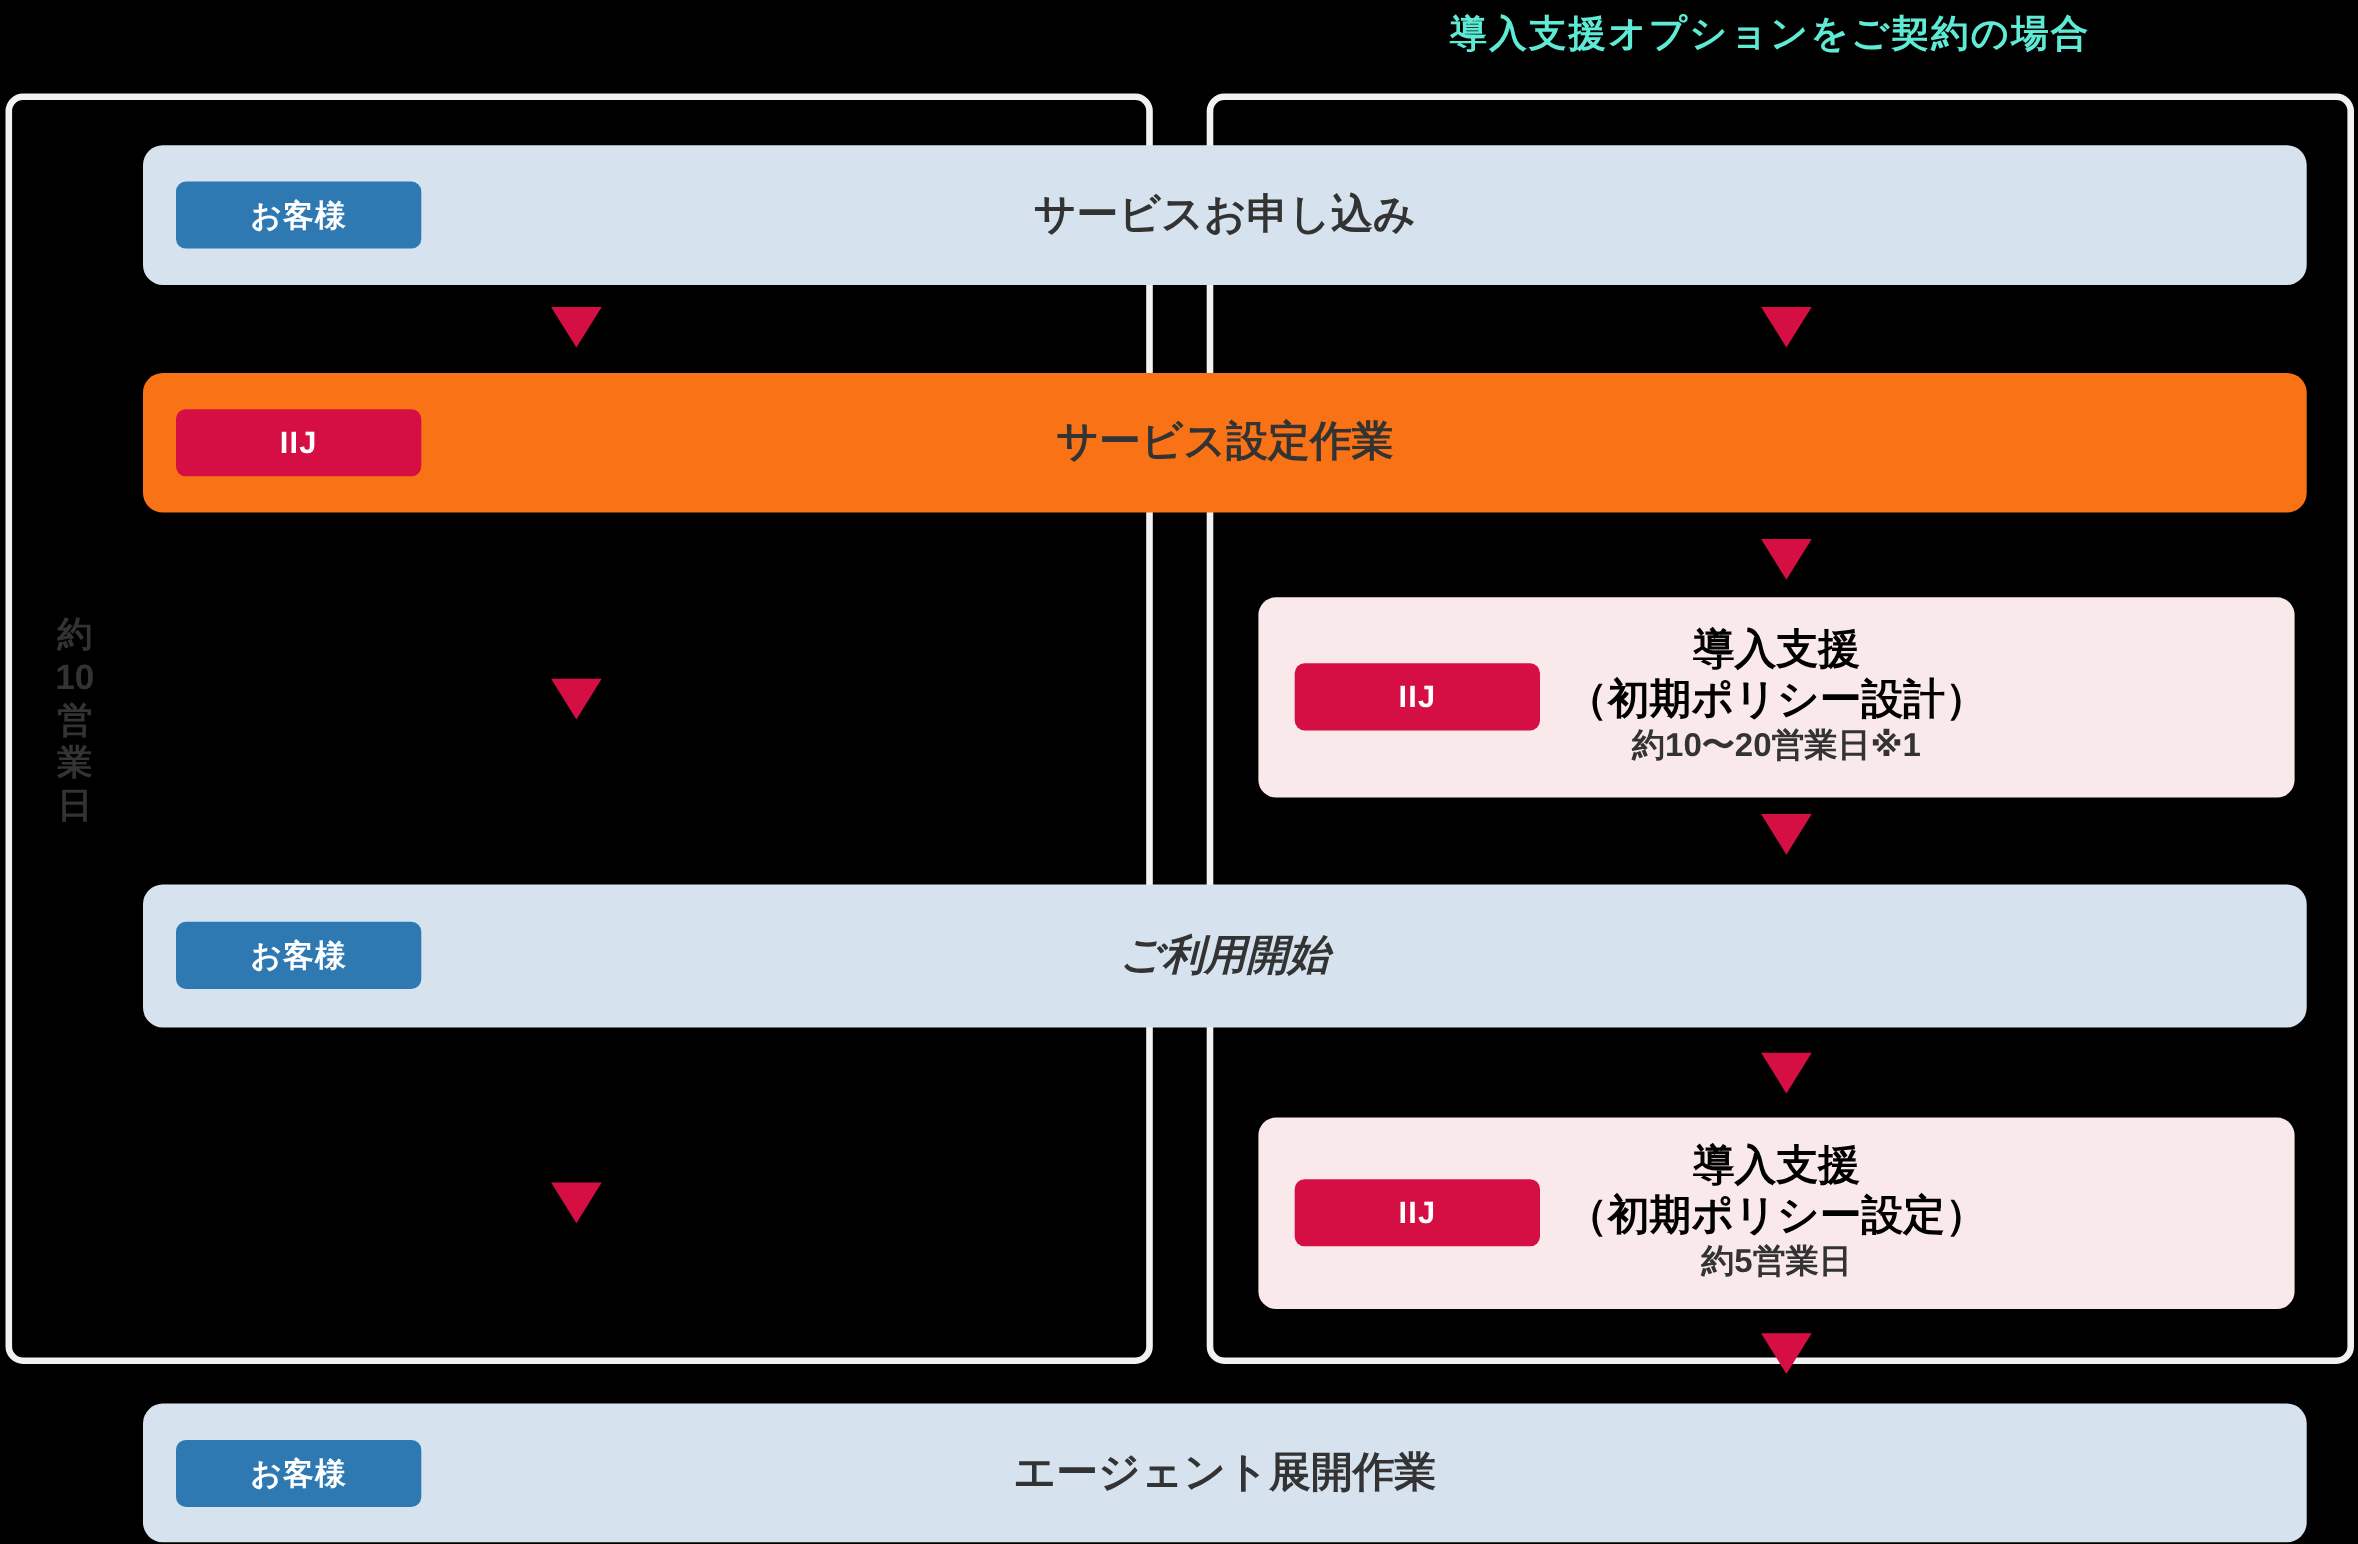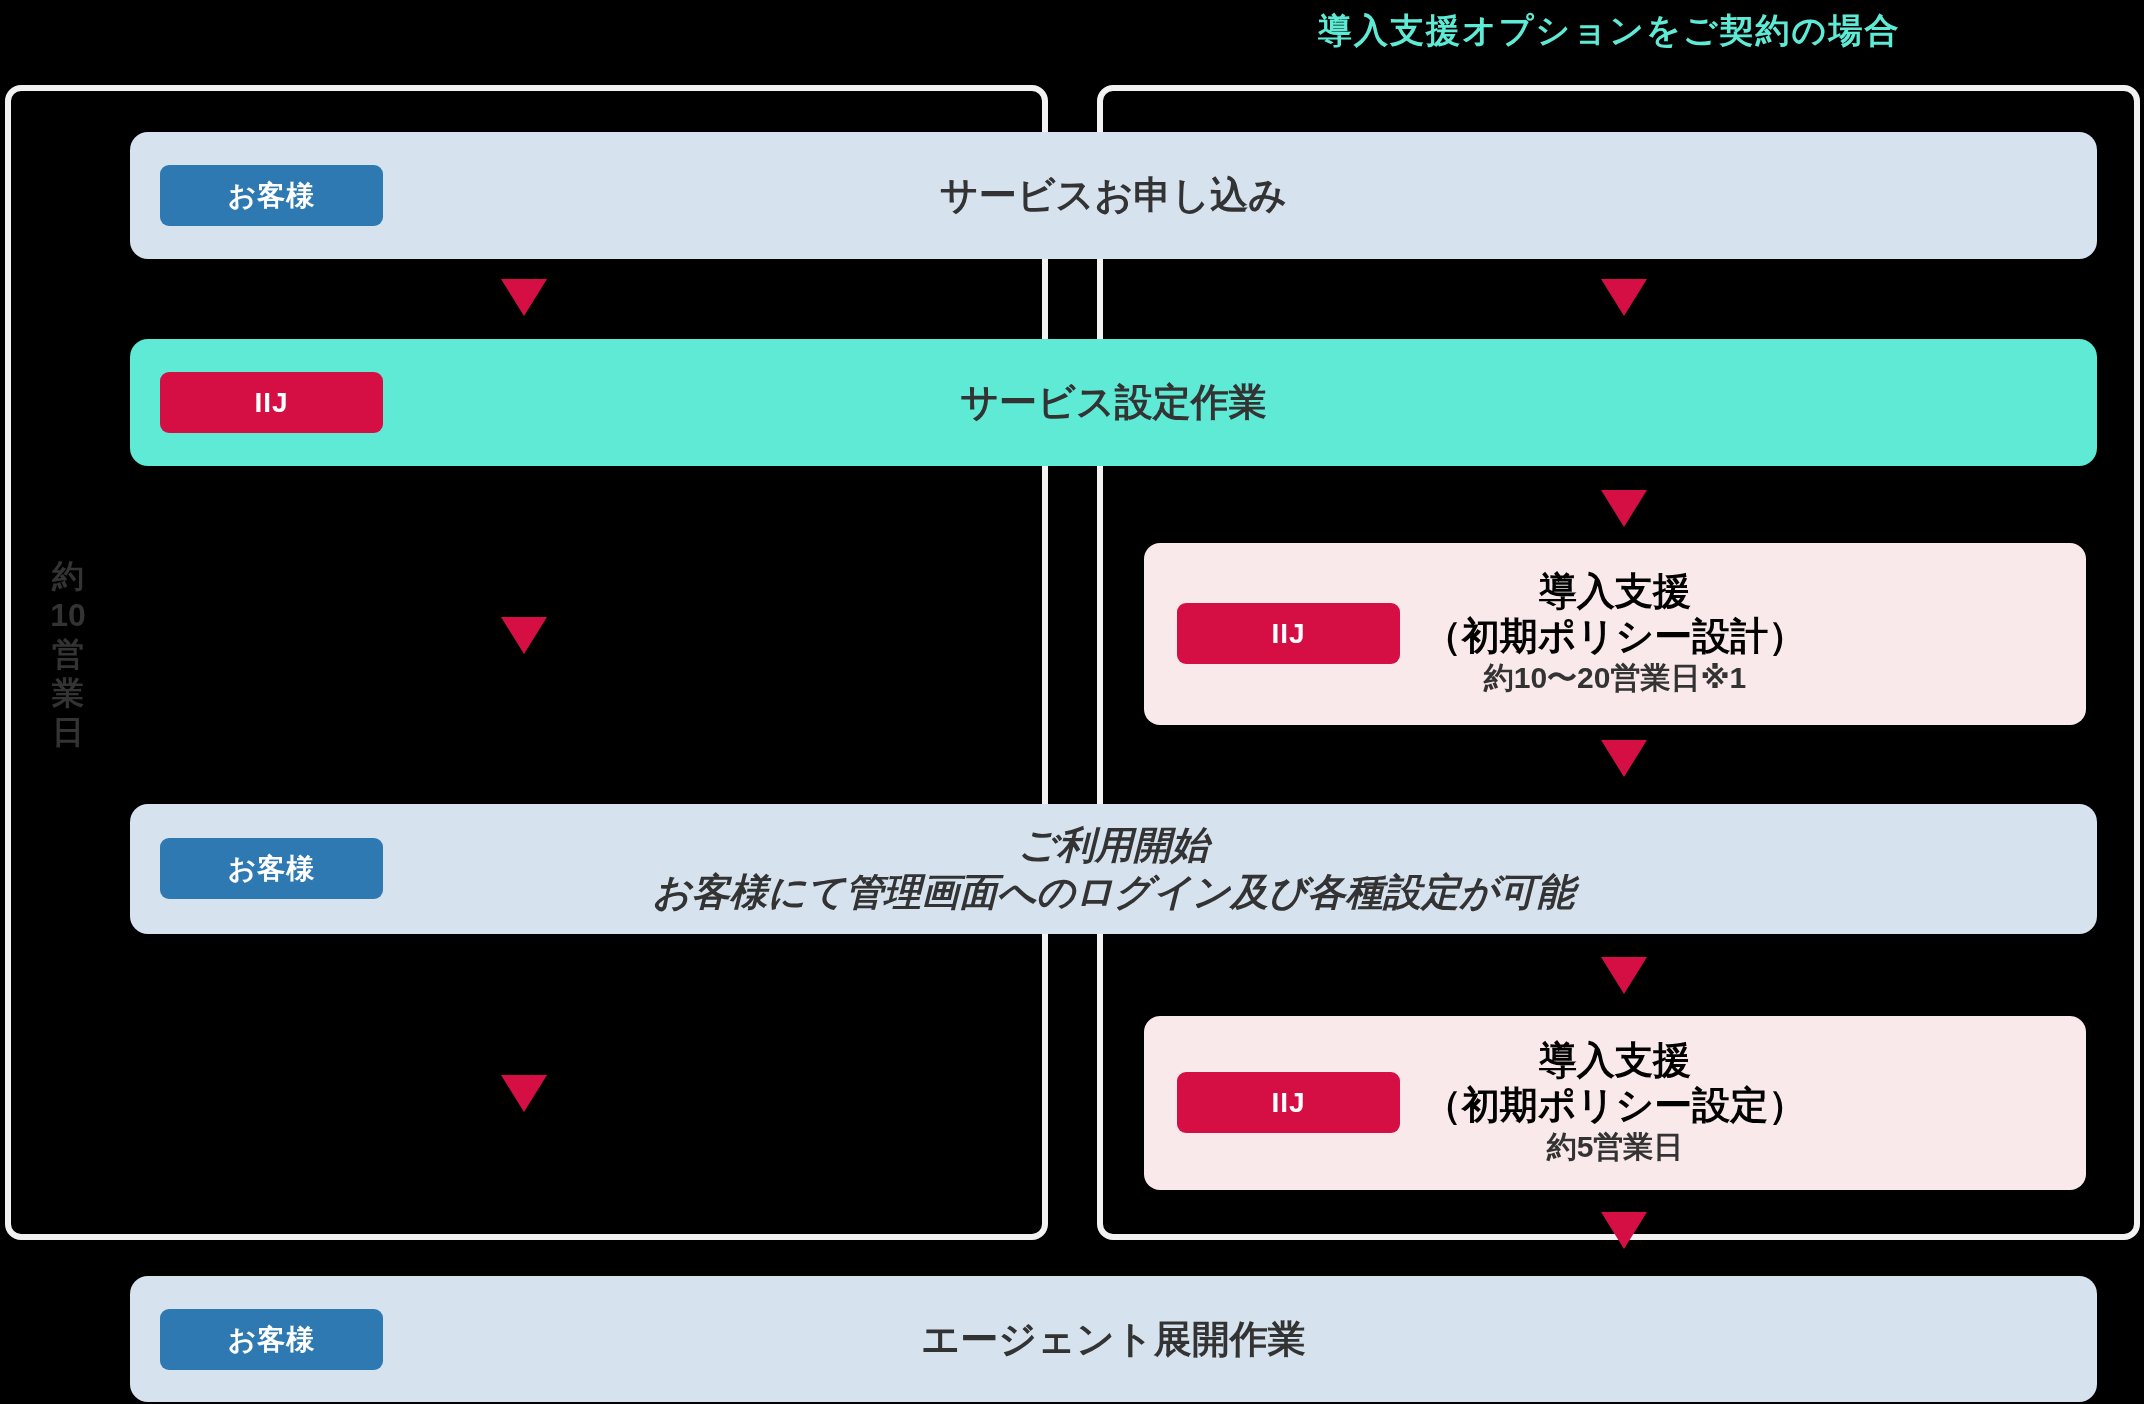--- a/index.html
+++ b/index.html
@@ -26,21 +26,21 @@
   .side-label{
     position:absolute;left:38px;top:557px;width:60px;text-align:center;
     font-size:32px;line-height:39px;color:#333333;z-index:2;
   }
   
   .bar{
     position:absolute;left:130px;width:1967px;border-radius:18px;z-index:2;
     display:flex;align-items:center;justify-content:center;
   }
   .bar.blue{background:#d6e3ee;}
-  .bar.pink{background:#5eead4;}
+  .bar.pink{background:#f97316;}
   .bar-text{
     width:100%;text-align:center;box-sizing:border-box;
     font-size:38px;line-height:47px;color:#333333;white-space:nowrap;
   }
   
   .opt-box{
     position:absolute;left:1144px;width:942px;border-radius:16px;
     background:#f9e9ea;z-index:2;text-align:center;box-sizing:border-box;
   }
   .opt-line-main{font-size:38px;line-height:45px;color:#000000;white-space:nowrap;}
@@ -100,21 +100,20 @@
 </div>
 <div class="badge red inbox" style="top:603px;">IIJ</div>
 
 <div class="arrow lcol" style="top:617px;"></div>
 
 <div class="arrow rcol" style="top:740px;"></div>
 
 <div class="bar blue" style="top:804px;height:130px;font-style:italic;">
   <div class="bar-text" style="line-height:47px;">
     <div>ご利用開始</div>
-    <div>お客様にて管理画面へのログイン及び各種設定が可能</div>
   </div>
 </div>
 <div class="badge blue" style="top:838px;">お客様</div>
 
 <div class="arrow rcol" style="top:957px;"></div>
 <div class="opt-box" style="top:1016px;height:174px;padding-top:22px;">
   <div class="opt-line-main">導入支援</div>
   <div class="opt-line-main">（初期ポリシー設定）</div>
   <div class="opt-line-small">約5営業日</div>
 </div>

